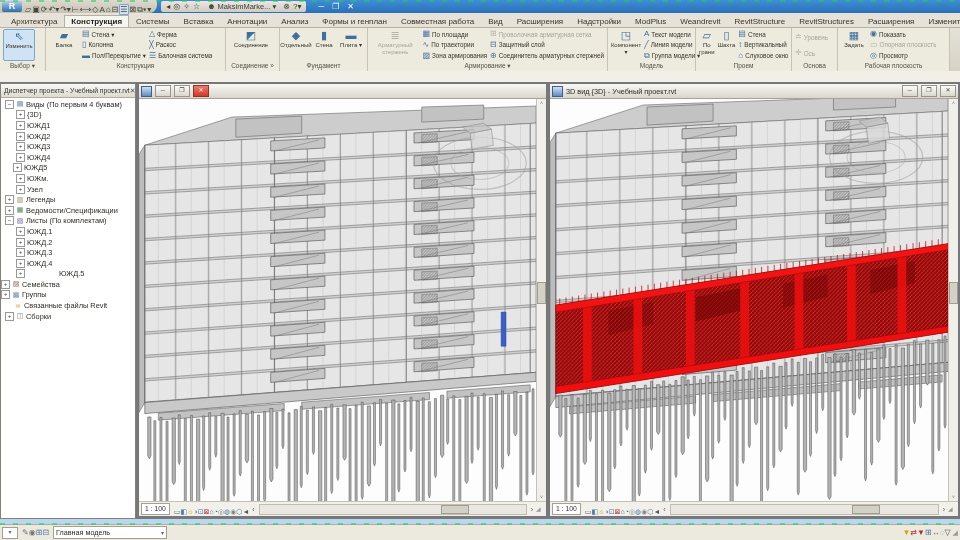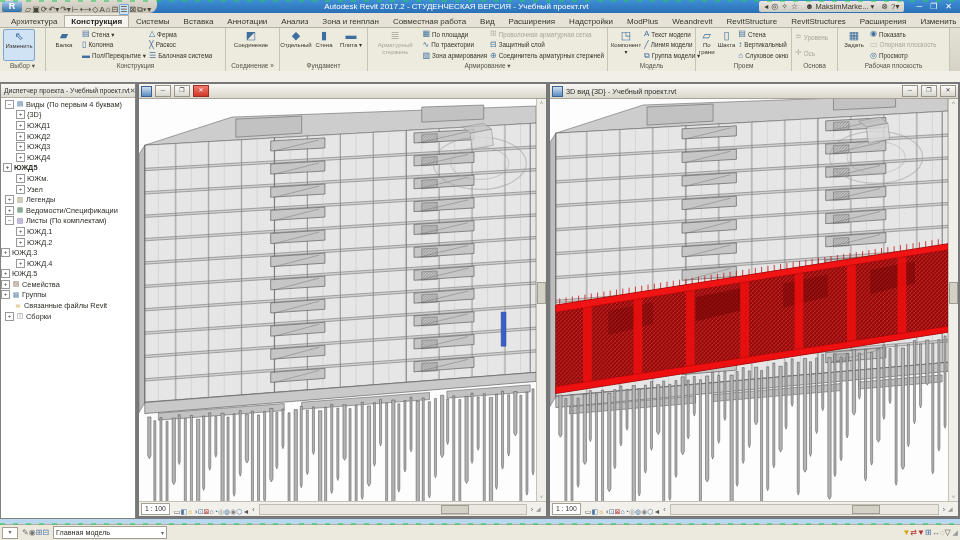--- a/index.html
+++ b/index.html
@@ -95,21 +95,20 @@
 <body>
 
 <div class="dashline" style="top:0"></div>
 <div class="dashline" style="bottom:15px"></div>
 
 <div class="titlebar">
   <div class="qat">
     <div class="rlogo">R</div>
     <span id="qat-icons"><span class="qico" style="margin-right: 1px;">▱</span><span class="qico" style="margin-right: 1px;">▣</span><span class="qico" style="margin-right: 1px;">⟳</span><span class="qico" style="margin-right: 1px;">↶▾</span><span class="qico" style="margin-right: 1px;">↷▾</span><span class="qico" style="margin-right: 1px;">⊢</span><span class="qico" style="margin-right: 1px;">⟷</span><span class="qico" style="margin-right: 1px;">◇</span><span class="qico" style="margin-right: 1px;">A</span><span class="qico" style="margin-right: 1px;">⌂</span><span class="qico" style="margin-right: 1px;">⊟</span><span class="qico on" style="margin-right: 1px;">☰</span><span class="qico" style="margin-right: 1px;">⊠</span><span class="qico" style="margin-right: 1px;">⧉▾</span><span class="qico" style="margin-right: 1px;">▾</span></span>
   </div>
-  <div class="title-text">Autodesk Revit 2017.2 - СТУДЕНЧЕСКАЯ ВЕРСИЯ - Учебный проект.rvt</div>
   <div class="infocenter">
     <span id="ic-left"><span class="icico" style="margin-right: 3px;">◂</span><span class="icico" style="margin-right: 3px;">◎</span><span class="icico" style="margin-right: 3px;">✧</span><span class="icico" style="margin-right: 3px;">☆</span></span>
     <span class="user-chip">
       <span class="icico">☻</span>
       <span>MaksimMarke...</span>
       <span>▾</span>
     </span>
     <span id="ic-right"><span class="icico" style="margin-left: 3px;">⊗</span><span class="icico" style="margin-left: 3px;">?▾</span></span>
   </div>
   <div class="winbtns">
@@ -119,21 +118,21 @@
   </div>
 </div>
 
 <div class="tabrow" id="tabrow">
     <div class="tab">Архитектура</div>
     <div class="tab active">Конструкция</div>
     <div class="tab">Системы</div>
     <div class="tab">Вставка</div>
     <div class="tab">Аннотации</div>
     <div class="tab">Анализ</div>
-    <div class="tab">Зона и генплан</div>
+    <div class="tab">Формы и генплан</div>
     <div class="tab">Совместная работа</div>
     <div class="tab">Вид</div>
     <div class="tab">Расширения</div>
     <div class="tab">Надстройки</div>
     <div class="tab">ModPlus</div>
     <div class="tab">Weandrevit</div>
     <div class="tab">RevitStructure</div>
     <div class="tab">RevitStructures</div>
     <div class="tab">Расширения</div>
     <div class="tab">Изменить</div>
@@ -368,21 +367,21 @@
           <span>ЮЖД2</span>
         </div>
         <div class="trow" style="padding-left: 15px;">
           <span class="texp">+</span>
           <span>ЮЖД3</span>
         </div>
         <div class="trow" style="padding-left: 15px;">
           <span class="texp">+</span>
           <span>ЮЖД4</span>
         </div>
-        <div class="trow" style="padding-left: 2px; font-weight: bold;">
+        <div class="trow" style="padding-left: 12px;">
           <span class="texp">+</span>
           <span>ЮЖД5</span>
         </div>
         <div class="trow" style="padding-left: 15px; align-items: center;">
           <span class="texp">+</span>
           <span>ЮЖм.</span>
         </div>
         <div class="trow" style="padding-left: 15px;">
           <span class="texp">+</span>
           <span>Узел</span>
@@ -403,29 +402,29 @@
           <span>Листы (По комплектам)</span>
         </div>
         <div class="trow" style="padding-left: 15px;">
           <span class="texp">+</span>
           <span>ЮЖД.1</span>
         </div>
         <div class="trow" style="padding-left: 15px;">
           <span class="texp">+</span>
           <span>ЮЖД.2</span>
         </div>
-        <div class="trow" style="">
+        <div class="trow" style="padding-left: 15px;">
           <span class="texp">+</span>
           <span>ЮЖД.3</span>
         </div>
         <div class="trow" style="padding-left: 15px;">
           <span class="texp">+</span>
           <span>ЮЖД.4</span>
         </div>
-        <div class="trow" style="">
+        <div class="trow" style="padding-left: 15px; gap: 32px;">
           <span class="texp">+</span>
           <span>ЮЖД.5</span>
         </div>
         <div class="trow" style="padding-left: 0;">
           <span class="texp">+</span>
           <span class="ticn" style="color: rgb(138, 107, 91);">▨</span>
           <span>Семейства</span>
         </div>
         <div class="trow" style="">
           <span class="texp">+</span>

